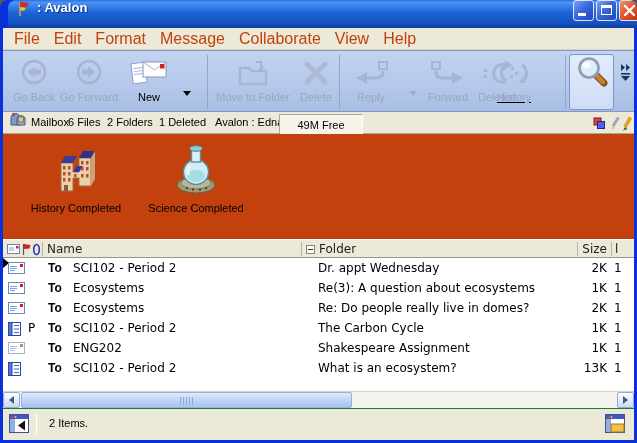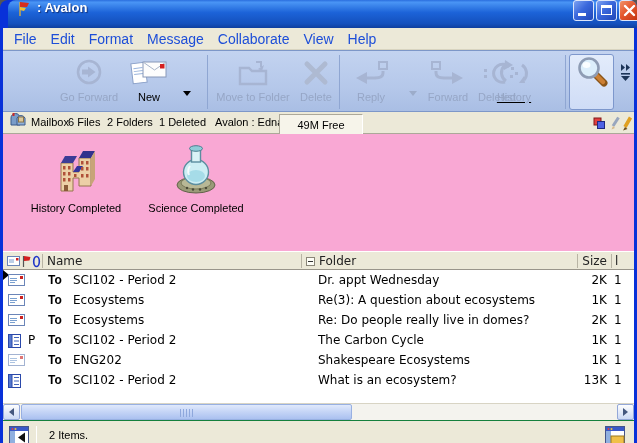--- a/index.html
+++ b/index.html
@@ -20,38 +20,38 @@
   .win-buttons{display:flex;gap:2px;}
   .win-btn{width:21px;height:21px;border:1px solid #dce6fa;border-radius:3px;position:relative;}
   .btn-blue{background:linear-gradient(135deg,#7da2f2 0%,#3a68dc 45%,#1f46b8 100%);}
   .btn-red{background:linear-gradient(135deg,#f2926a 0%,#e4562c 45%,#c03010 100%);}
   .glyph-min{position:absolute;left:4px;bottom:4px;width:8px;height:3px;background:#fff;}
   .glyph-max{position:absolute;left:4px;top:4px;width:11px;height:10px;border:1px solid #fff;border-top:3px solid #fff;}
   
   .content{position:absolute;top:28px;left:3px;width:631px;height:412px;background:#ece9d8;}
   
   .menubar{height:22px;background:#ece9d8;display:flex;align-items:center;padding-left:4px;border-bottom:1px solid #d8d4c0;}
-  .menu-item{font-size:14px;color:#1d4ed8;padding:2px 7px;}
+  .menu-item{font-size:16px;color:#c2410c;padding:2px 7px;}
   
   .toolbar{position:relative;height:62px;background:linear-gradient(180deg,#c3d3f0 0%,#b5c8ea 60%,#a9bee4 100%);border-top:1px solid #7d97c8;border-bottom:1px solid #7d97c8;}
   .tb-btn{position:absolute;top:4px;height:54px;display:flex;flex-direction:column;align-items:center;}
   .tb-icon{height:36px;display:flex;align-items:center;justify-content:center;}
   .tb-label{font-size:11px;color:#000;white-space:nowrap;}
   .tb-btn.disabled .tb-label{color:#96a6c6;}
   .tb-btn.raised{top:3px;height:56px;background:linear-gradient(180deg,#e3ecfb,#cfdcf6);border:1px solid #7d97cc;border-radius:3px;gap:33px;}
   .tb-sep{position:absolute;top:4px;width:1px;height:54px;background:#8fa6d2;}
   .dd-arrow{position:absolute;top:40px;width:0;height:0;border-left:4px solid transparent;border-right:4px solid transparent;border-top:5px solid #000;}
   .dd-arrow.dim{border-top-color:#9cacca;}
   
   .infobar{position:relative;height:22px;background:#ece9d8;border-bottom:1px solid #aca899;font-size:11px;}
   .infobar span{position:absolute;top:0;line-height:21px;color:#000;white-space:nowrap;}
   .free-box{position:absolute;left:276px;top:2px;width:84px;height:25px;background:#f6f4ea;border:1px solid #aca899;border-right-color:#fff;border-bottom-color:#fff;text-align:center;line-height:16px;font-size:11px;}
   .ib-icon{position:absolute;top:3px;}
   
-  .iconpane{position:relative;height:117px;background:#f9a8d4;padding-left:44px;}
+  .iconpane{position:relative;height:105px;background:#c2410c;padding-left:44px;}
   .desk-icon{position:absolute;top:10px;display:flex;flex-direction:column;align-items:center;}
   .desk-label{font-size:11px;color:#000;margin-top:4px;white-space:nowrap;}
   
   .listheader{position:relative;height:19px;background:#ece9d8;border-top:1px solid #fff;border-bottom:1px solid #99958a;font-size:12px;font-family:"DejaVu Sans",sans-serif;}
   .listheader .hd{position:absolute;top:1px;line-height:17px;color:#222;}
   .hsep{position:absolute;top:2px;width:1px;height:14px;background:#b8b4a4;}
   .minusbox{position:absolute;top:5px;width:9px;height:9px;border:1px solid #8a8678;background:#fdfdf6;}
   .minusbox::after{content:"";position:absolute;left:1px;top:3px;width:5px;height:1px;background:#333;}
   
   .listrows{position:relative;height:133px;background:#fff;}
@@ -118,20 +118,29 @@
       <span class="menu-item">Edit</span>
       <span class="menu-item">Format</span>
       <span class="menu-item">Message</span>
       <span class="menu-item">Collaborate</span>
       <span class="menu-item">View</span>
       <span class="menu-item">Help</span>
     </div>
 
     <div class="toolbar">
 
+      <div class="tb-btn disabled" style="left:5px;width:52px;">
+        <span class="tb-icon">
+          <svg width="32" height="30" viewBox="0 0 32 30">
+            <circle cx="16" cy="14" r="11" fill="none" stroke="#a7b5d3" stroke-width="2.6"></circle>
+            <polygon points="9.5,14 17,8.5 17,11.5 23,11.5 23,16.5 17,16.5 17,19.5" fill="#a7b5d3"></polygon>
+          </svg>
+        </span>
+        <span class="tb-label">Go Back</span>
+      </div>
 
       <div class="tb-btn disabled" style="left:57px;width:58px;">
         <span class="tb-icon">
           <svg width="32" height="30" viewBox="0 0 32 30">
             <circle cx="16" cy="14" r="11" fill="none" stroke="#a7b5d3" stroke-width="2.6"></circle>
             <polygon points="22.5,14 15,8.5 15,11.5 9,11.5 9,16.5 15,16.5 15,19.5" fill="#a7b5d3"></polygon>
           </svg>
         </span>
         <span class="tb-label">Go Forward</span>
       </div>
@@ -454,21 +463,21 @@
               <rect x="0.5" y="0.5" width="16" height="11" fill="#fff" stroke="#6b85b8"></rect>
               <rect x="12" y="2" width="3" height="3" fill="#cc2222"></rect>
               <line x1="2" y1="4.5" x2="9" y2="4.5" stroke="#7aa0d0"></line>
               <line x1="2" y1="6.5" x2="9" y2="6.5" stroke="#7aa0d0"></line>
               <line x1="2" y1="8.5" x2="7" y2="8.5" stroke="#7aa0d0"></line>
             </svg>
         </span>
         <span class="r-flag"></span>
         <span class="r-to">To</span>
         <span class="r-name">ENG202</span>
-        <span class="r-subject">Shakespeare Ecosystems</span>
+        <span class="r-subject">Shakespeare Assignment</span>
         <span class="r-size">1K</span>
         <span class="r-date">1</span>
       </div>
 
       <div class="row" style="top:100px;">
         <span class="r-icon">
           <svg width="13" height="14" viewBox="0 0 13 14">
               <rect x="0.5" y="0.5" width="12" height="13" fill="#fff" stroke="#2a48aa"></rect>
               <rect x="0.5" y="0.5" width="3.5" height="13" fill="#5578cc" stroke="#2a48aa"></rect>
               <line x1="6" y1="3.5" x2="11" y2="3.5" stroke="#4466bb"></line>

